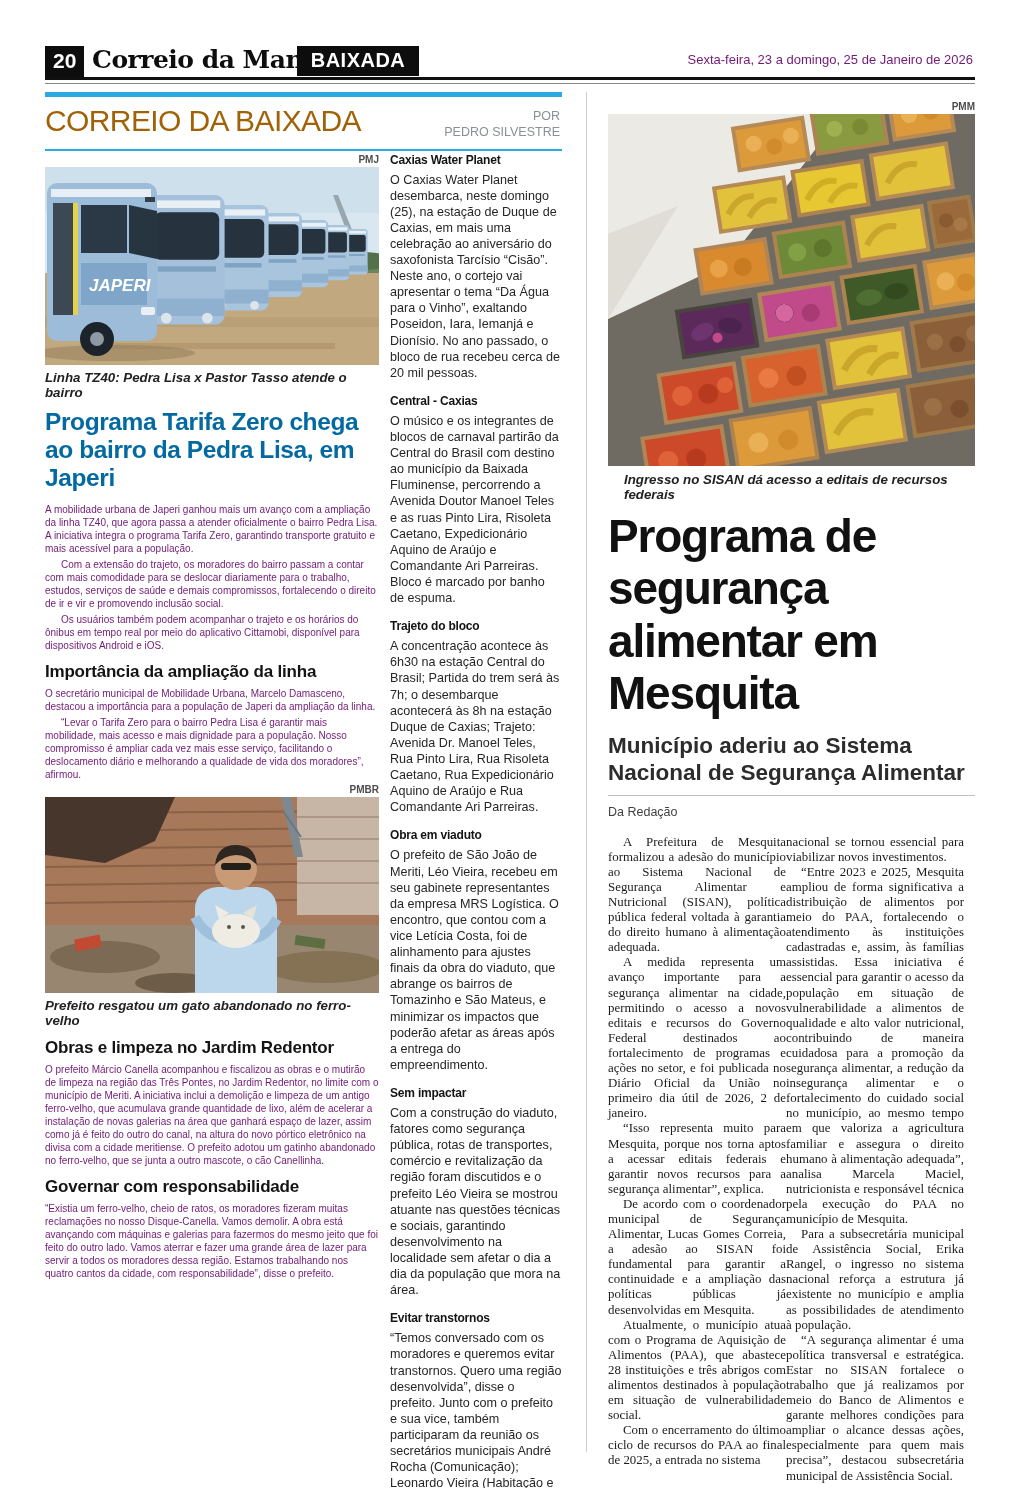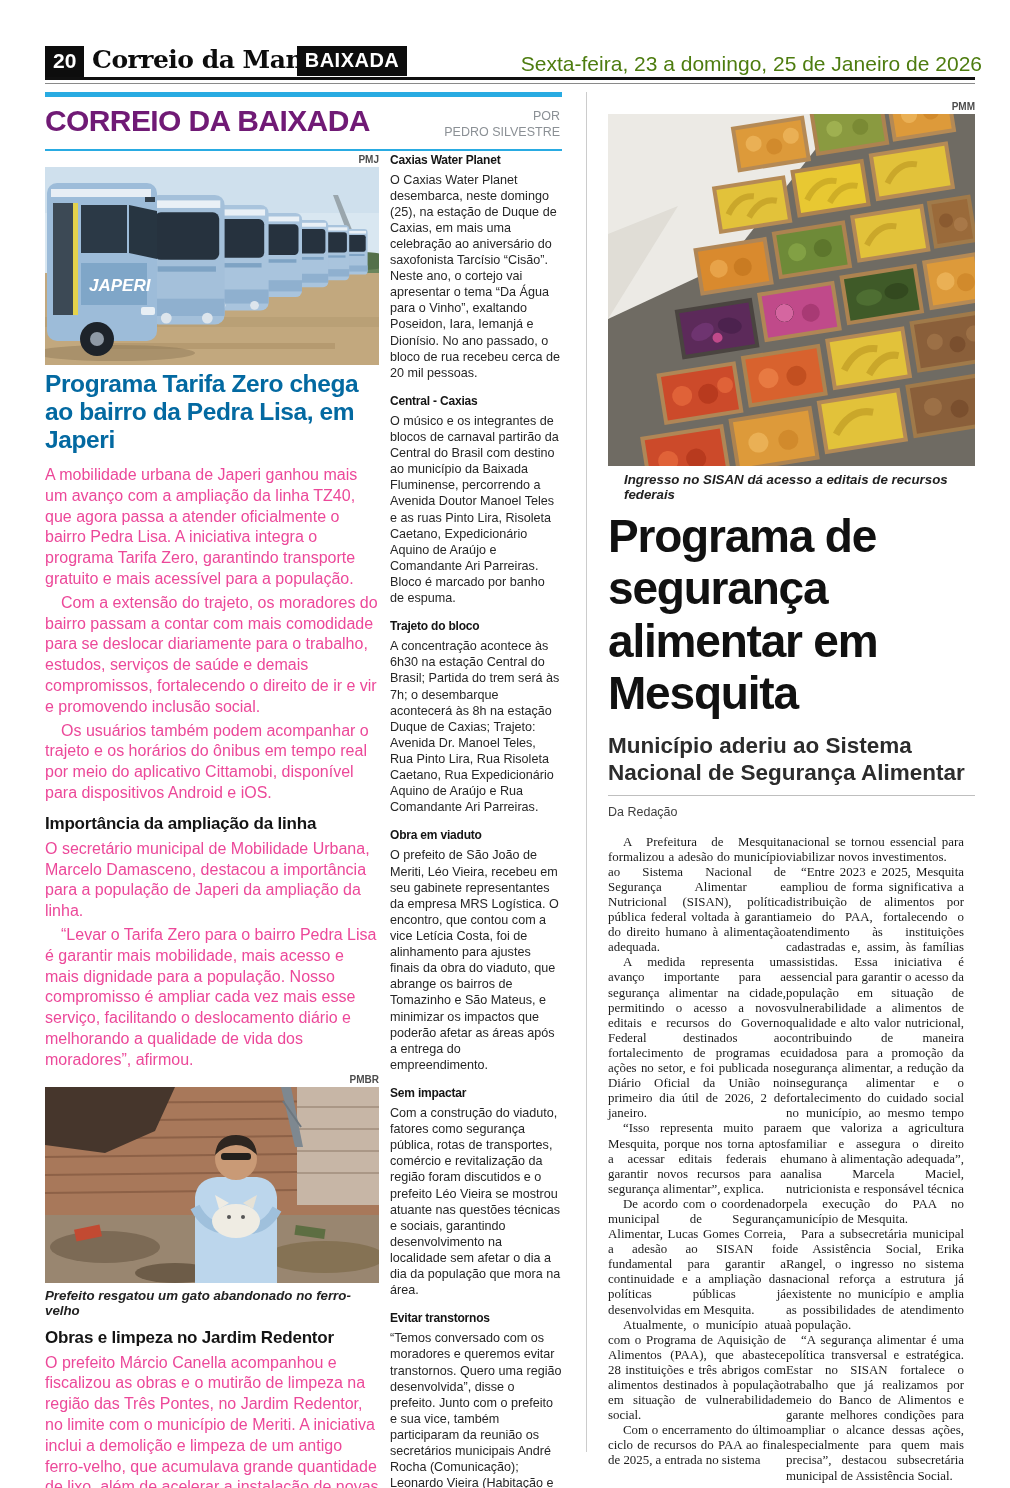--- a/index.html
+++ b/index.html
@@ -6,41 +6,41 @@
   .page{
     position:relative;width:1010px;height:1488px;background:#ffffff;
     margin:0 auto;overflow:hidden;
     font-family:"Liberation Sans",sans-serif;color:#1c1c1c;
   }
   
   .pagenum{position:absolute;left:45px;top:46px;background:#0d0d0d;color:#fff;
     font-size:21px;font-weight:700;padding:3px 8px 4px;}
   .mast-logo{position:absolute;left:92px;top:45px;font-family:"DejaVu Serif",serif;
     font-weight:700;font-size:25px;letter-spacing:-0.5px;color:#0d0d0d;}
-  .section-tag{position:absolute;left:297px;top:46px;width:110px;background:#0d0d0d;
+  .section-tag{position:absolute;left:297px;top:46px;width:122px;background:#0d0d0d;
     color:#fff;font-size:20px;font-weight:700;text-align:center;padding:3px 0 4px;letter-spacing:0.5px;}
-  .edition-date{position:absolute;right:28px;top:52px;font-size:21px;color:#4d7c0f;}
+  .edition-date{position:absolute;right:37px;top:52px;font-size:13px;color:#701a75;}
   .rule-thick{position:absolute;left:45px;right:35px;top:77px;height:3px;background:#101010;}
   .rule-thin{position:absolute;left:45px;right:35px;top:83px;height:1px;background:#8a8a8a;}
   
   .cb-block{position:absolute;left:45px;top:92px;width:517px;}
   .cb-topbar{height:5px;background:#29abe2;}
   .cb-titlerow{display:flex;align-items:flex-start;justify-content:space-between;padding:9px 2px 8px 0;}
-  .cb-title{font-size:30px;font-weight:700;letter-spacing:-0.6px;color:#701a75;line-height:1;}
+  .cb-title{font-size:30px;font-weight:400;letter-spacing:-0.6px;color:#a16207;line-height:1;}
   .cb-byline{width:140px;font-size:12.5px;line-height:1.3;color:#8b9095;padding-top:2px;text-align:right;}
   .cb-underline{height:2px;background:#29abe2;}
   .cb-cols{display:flex;gap:11px;}
   .cb-left{width:334px;}
   .cb-mid{width:172px;}
   .credit{text-align:right;font-size:10px;font-weight:700;color:#4d4d4d;margin:3px 0 2px;}
   .photo{display:block;}
   .caption{font-size:13.3px;font-style:italic;font-weight:700;color:#222;margin:5px 0 8px;}
   .headline2{font-size:24.5px;font-weight:700;line-height:1.15;letter-spacing:-0.4px;
     color:#0369a1;margin:5px 0 11px;}
-  .bodytext{font-size:16px;line-height:1.3;color:#ec4899;margin:0 0 3px;}
+  .bodytext{font-size:10px;line-height:1.3;color:#701a75;margin:0 0 3px;}
   .ind{text-indent:16px;}
   .subhead{font-size:17px;font-weight:700;letter-spacing:-0.2px;color:#141414;margin:10px 0 5px;}
   .brief-head{font-size:12px;font-weight:700;letter-spacing:-0.2px;color:#141414;margin:13px 0 5px;}
   .brief-head.first{margin-top:2px;}
   .brief-body{font-size:12.6px;line-height:1.28;color:#262626;margin:0;}
   
   .vdiv{position:absolute;left:586px;top:92px;height:1360px;width:1px;background:#cccccc;}
   
   .mesq{position:absolute;left:608px;top:98px;width:367px;}
   .mesq .caption{margin:6px 16px 6px;}
@@ -155,20 +155,21 @@
             <polygon points="84,38 112,44 112,92 84,86" fill="#273541"></polygon>
             <rect x="36" y="96" width="66" height="42" fill="#7fa6c8"></rect>
             <text x="44" y="124" font-size="17" font-weight="bold" font-style="italic" fill="#ffffff" font-family="Liberation Sans, sans-serif">JAPERI</text>
             <circle cx="52" cy="172" r="17" fill="#1d232a"></circle>
               <circle cx="52" cy="172" r="7" fill="#8e99a5"></circle>
             <rect x="96" y="140" width="14" height="8" rx="2" fill="#e8eff5"></rect>
             <rect x="100" y="30" width="10" height="5" fill="#33404c"></rect>
           </g>
         </svg>
 
+        <div class="caption">Linha TZ40: Pedra Lisa x Pastor Tasso atende o bairro</div>
         <h2 class="headline2">Programa Tarifa Zero chega ao bairro da Pedra Lisa, em Japeri</h2>
 
         <p class="bodytext">A mobilidade urbana de Japeri ganhou mais um avanço com a ampliação da linha TZ40, que agora passa a atender oficialmente o bairro Pedra Lisa. A iniciativa integra o programa Tarifa Zero, garantindo transporte gratuito e mais acessível para a população.</p>
         <p class="bodytext ind">Com a extensão do trajeto, os moradores do bairro passam a contar com mais comodidade para se deslocar diariamente para o trabalho, estudos, serviços de saúde e demais compromissos, fortalecendo o direito de ir e vir e promovendo inclusão social.</p>
         <p class="bodytext ind">Os usuários também podem acompanhar o trajeto e os horários do ônibus em tempo real por meio do aplicativo Cittamobi, disponível para dispositivos Android e iOS.</p>
 
         <h3 class="subhead">Importância da ampliação da linha</h3>
         <p class="bodytext">O secretário municipal de Mobilidade Urbana, Marcelo Damasceno, destacou a importância para a população de Japeri da ampliação da linha.</p>
         <p class="bodytext ind">“Levar o Tarifa Zero para o bairro Pedra Lisa é garantir mais mobilidade, mais acesso e mais dignidade para a população. Nosso compromisso é ampliar cada vez mais esse serviço, facilitando o deslocamento diário e melhorando a qualidade de vida dos moradores”, afirmou.</p>
 

